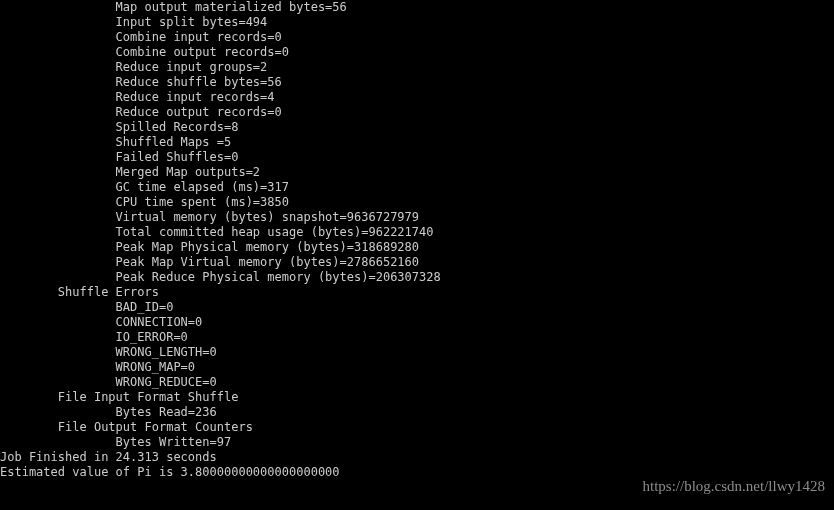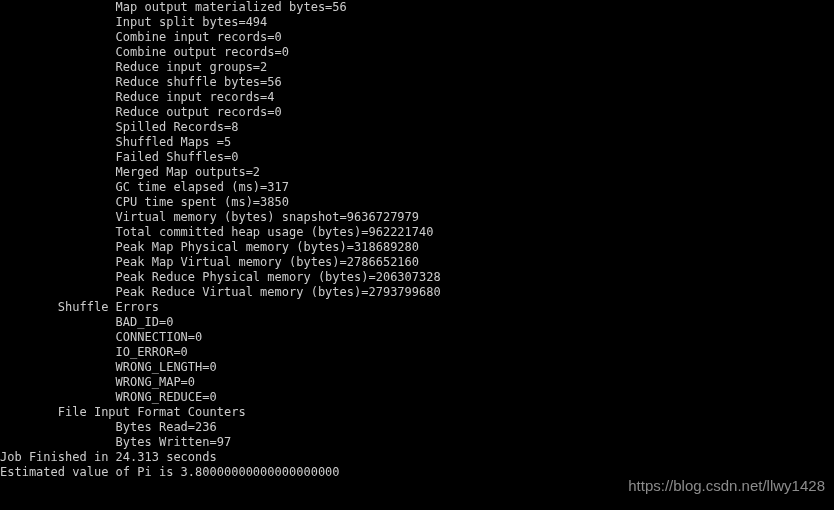--- a/index.html
+++ b/index.html
@@ -32,21 +32,21 @@
     white-space: pre;
     color: #cccccc;
     font-family: "DejaVu Sans Mono", "Liberation Mono", monospace;
     font-size: 12px;
     letter-spacing: 0px;
   }
   #watermark {
     position: absolute;
     right: 9px;
     top: 477px;
-    font-family: Liberation Sans, sans-serif;
+    font-family: Liberation Serif, serif;
     font-size: 15px;
     line-height: 18px;
     color: #8c8c8c;
     white-space: pre;
     letter-spacing: 0px;
   }
 </style>
 </head>
 <body>
 
@@ -64,28 +64,28 @@
       <div class="console-line">                Shuffled Maps =5</div>
       <div class="console-line">                Failed Shuffles=0</div>
       <div class="console-line">                Merged Map outputs=2</div>
       <div class="console-line">                GC time elapsed (ms)=317</div>
       <div class="console-line">                CPU time spent (ms)=3850</div>
       <div class="console-line">                Virtual memory (bytes) snapshot=9636727979</div>
       <div class="console-line">                Total committed heap usage (bytes)=962221740</div>
       <div class="console-line">                Peak Map Physical memory (bytes)=318689280</div>
       <div class="console-line">                Peak Map Virtual memory (bytes)=2786652160</div>
       <div class="console-line">                Peak Reduce Physical memory (bytes)=206307328</div>
-      <div class="console-line">                Peak Reduce Virtual memory (bytes)=2793799680</div>
       <div class="console-line">        Shuffle Errors</div>
       <div class="console-line">                BAD_ID=0</div>
       <div class="console-line">                CONNECTION=0</div>
       <div class="console-line">                IO_ERROR=0</div>
       <div class="console-line">                WRONG_LENGTH=0</div>
       <div class="console-line">                WRONG_MAP=0</div>
       <div class="console-line">                WRONG_REDUCE=0</div>
-      <div class="console-line">        File Input Format Counters</div>
+      <div class="console-line">        File Input Format Shuffle</div>
       <div class="console-line">                Bytes Read=236</div>
+      <div class="console-line">        File Output Format Counters</div>
       <div class="console-line">                Bytes Written=97</div>
       <div class="console-line">Job Finished in 24.313 seconds</div>
       <div class="console-line">Estimated value of Pi is 3.80000000000000000000</div>
     </div>
   <div id="watermark" style="color: rgb(140, 140, 140);">https://blog.csdn.net/llwy1428</div>
 </div>
 
 </body></html>

